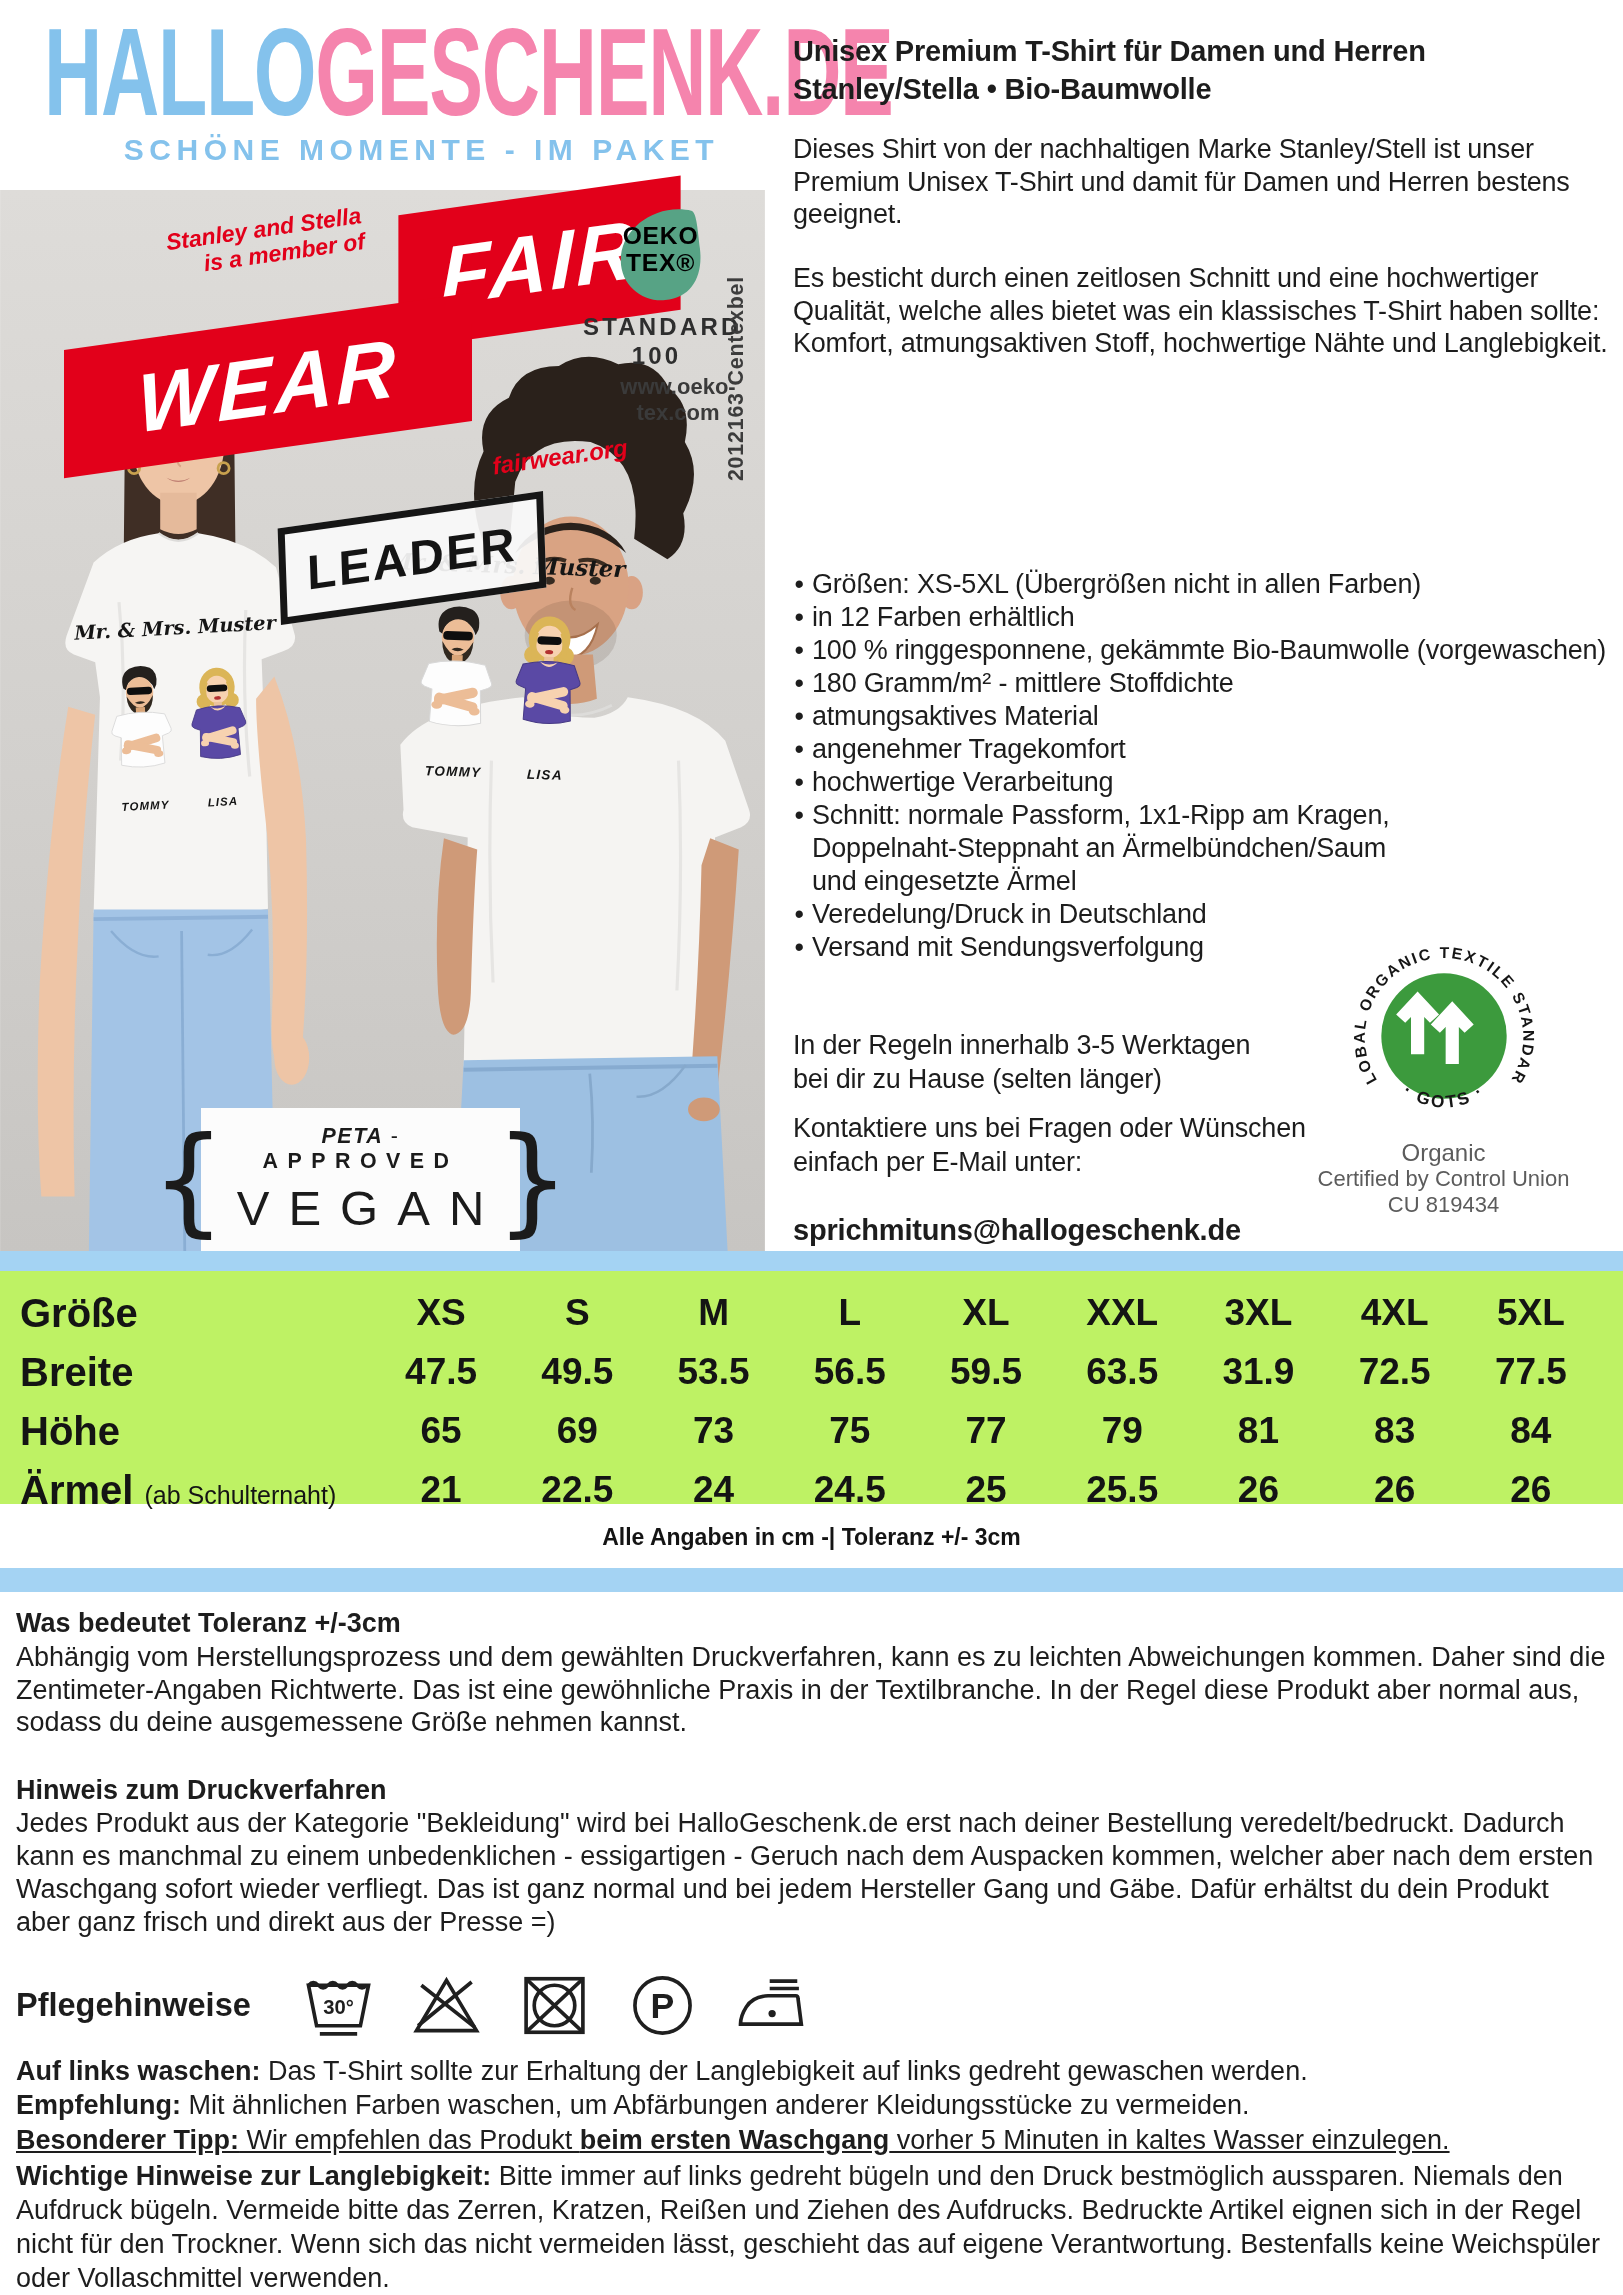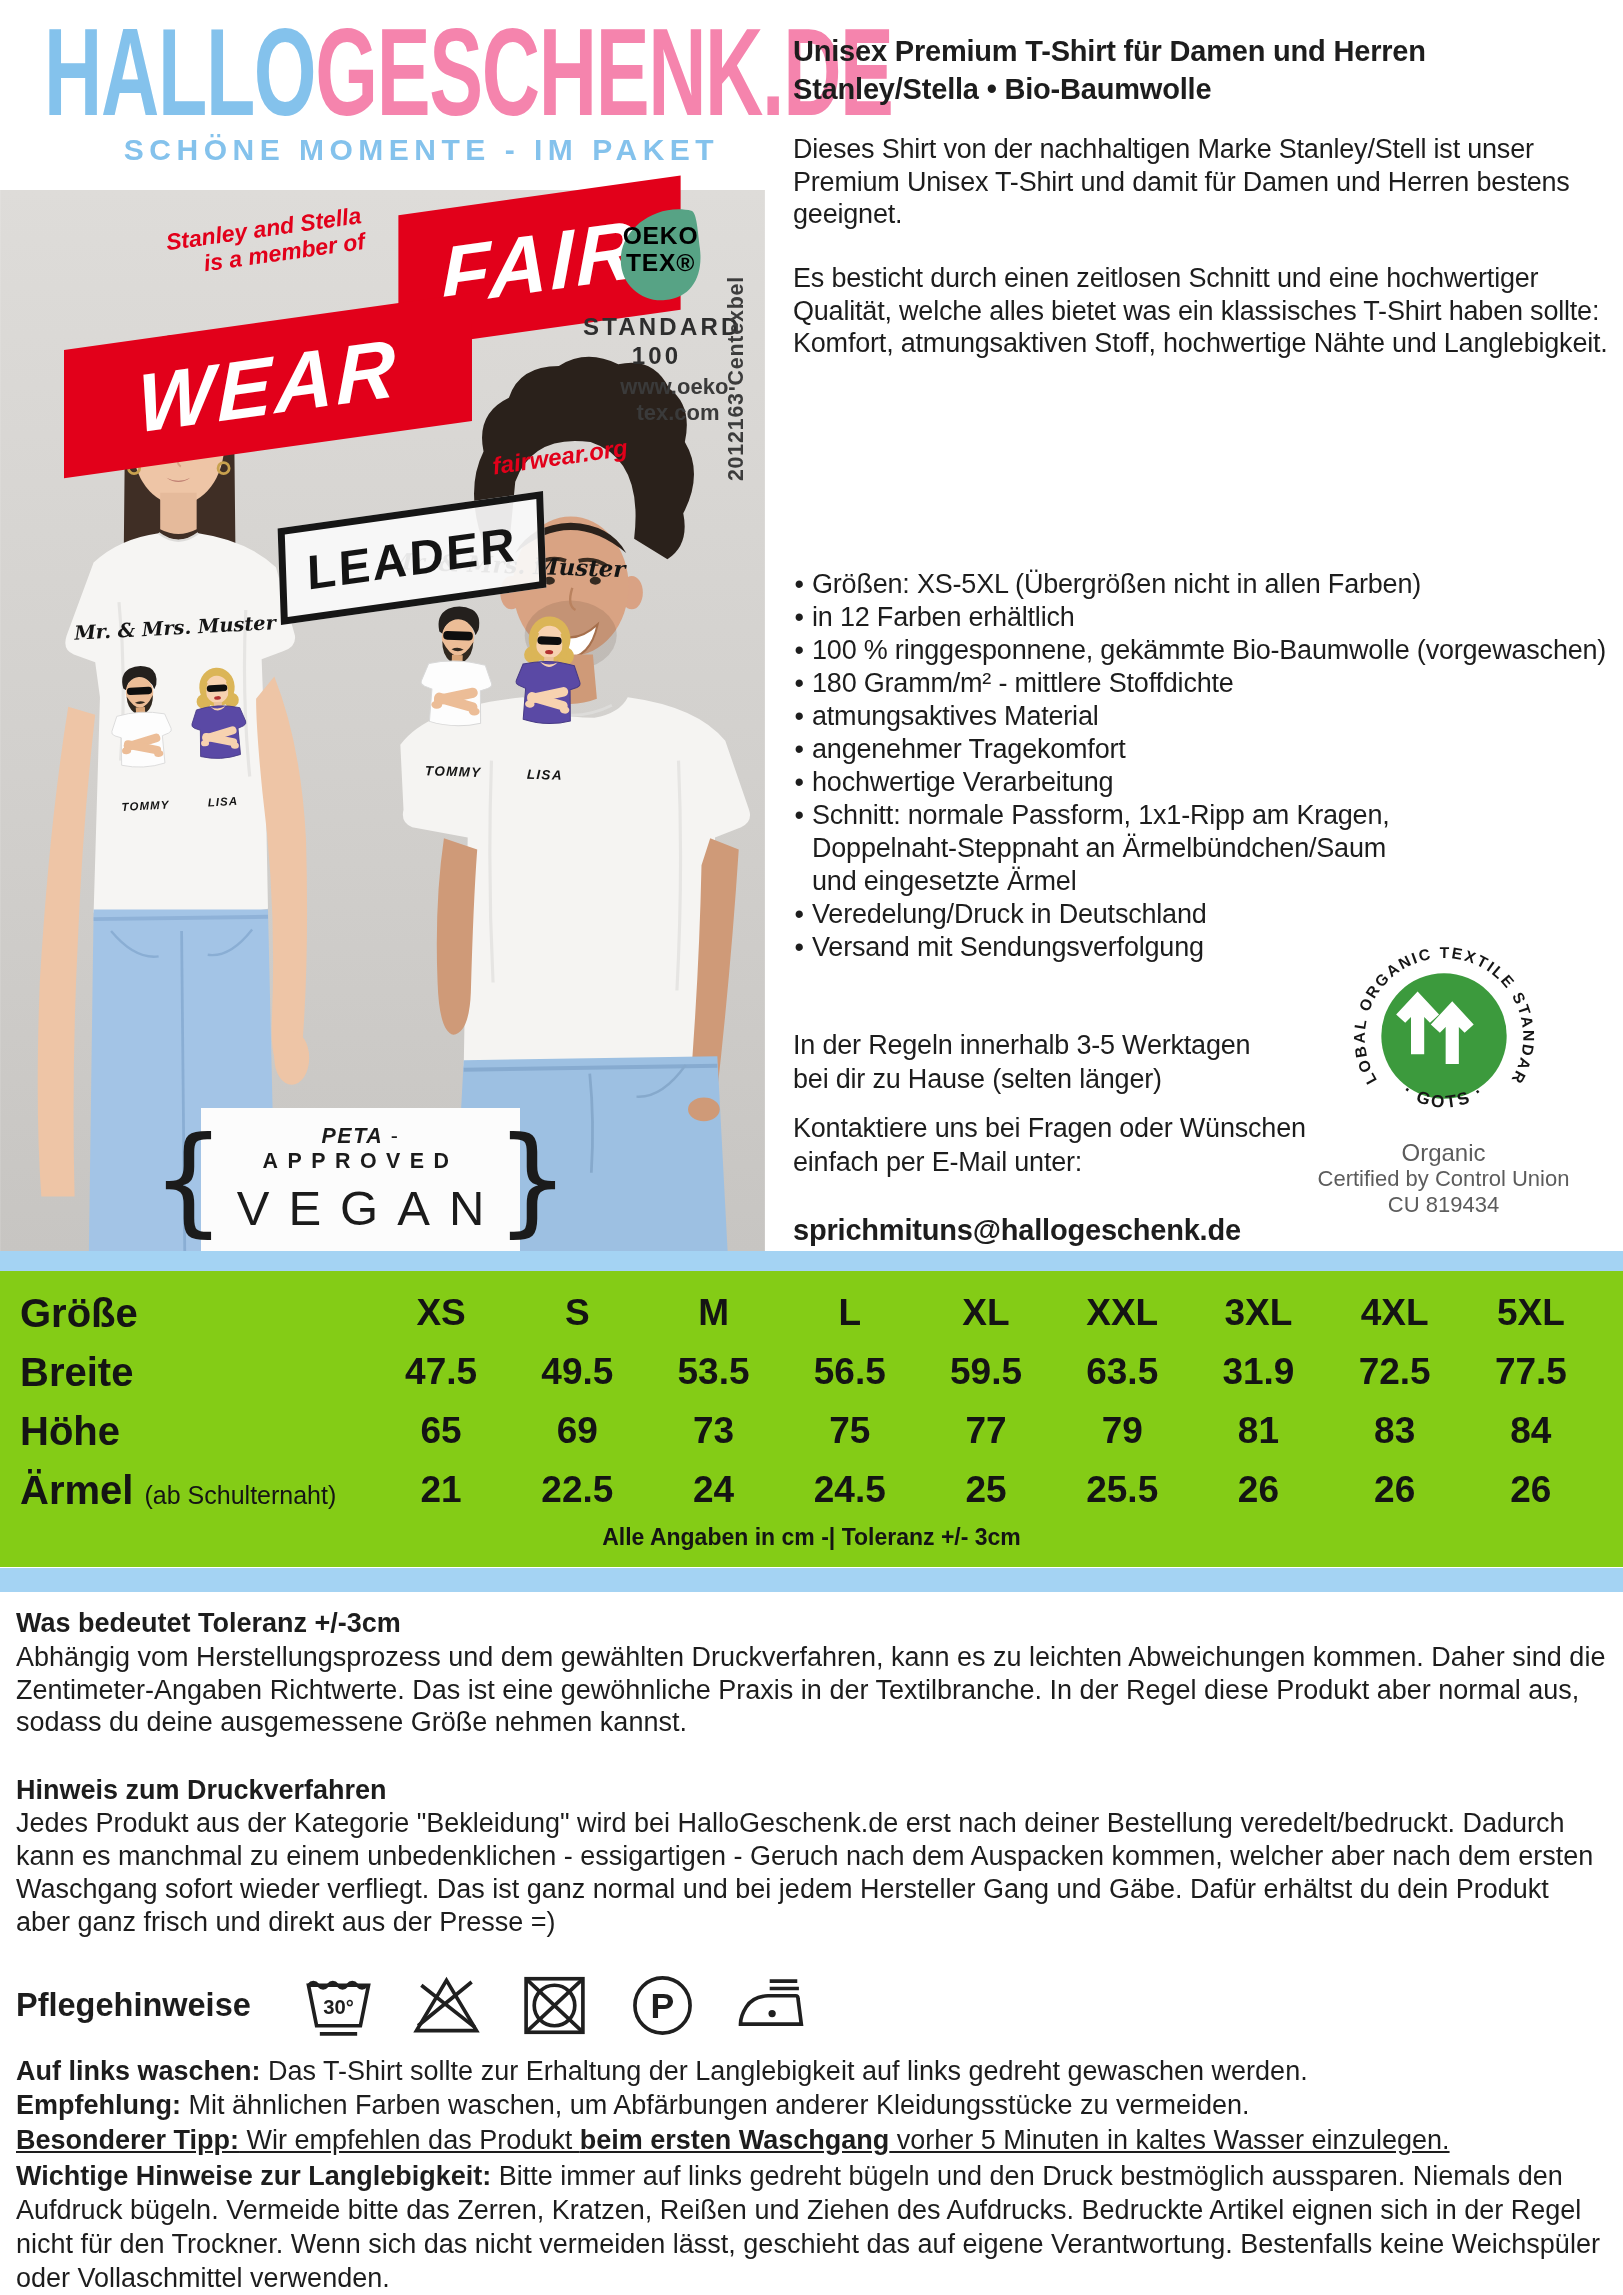--- a/index.html
+++ b/index.html
@@ -66,21 +66,21 @@
   .rc-email{top:1214px;font-weight:bold;font-size:29px;}
 
   
   .gots{position:absolute;left:1309px;top:937px;width:269px;text-align:center;}
   .gots-caption{margin-top:1.6px;font-size:22px;line-height:26px;color:#5c5c5c;}
   .gots-caption .gc1{font-size:24px;}
 
   
   .bar1{position:absolute;left:0;top:1251px;width:1623px;height:20.6px;background:#a4d3f3;}
   .bar2{position:absolute;left:0;top:1568px;width:1623px;height:24px;background:#a4d3f3;}
-  .size-section{position:absolute;left:0;top:1271px;width:1623px;height:296px;background:#84cc16;}
+  .size-section{position:absolute;left:0;top:1271px;width:1623px;height:233px;background:#bef264;}
   .size-row{display:grid;grid-template-columns:353px repeat(9,1fr);align-items:center;height:59px;
             padding:0 24px 0 20px;}
   .size-row:first-child{margin-top:12.7px;}
   .size-label{font-weight:bold;font-size:40px;color:#141414;}
   .size-sublabel{font-weight:normal;font-size:25px;}
   .size-cell{font-weight:bold;font-size:37px;text-align:center;color:#141414;}
   .size-note{text-align:center;font-weight:bold;font-size:23px;margin-top:4.8px;color:#141414;}
   .ib{position:absolute;left:0;width:1592px;font-size:27px;line-height:32.5px;color:#1d1d1d;}
   .info-h1{top:1607px;font-weight:bold;}
   .info-p1{top:1641px;}

